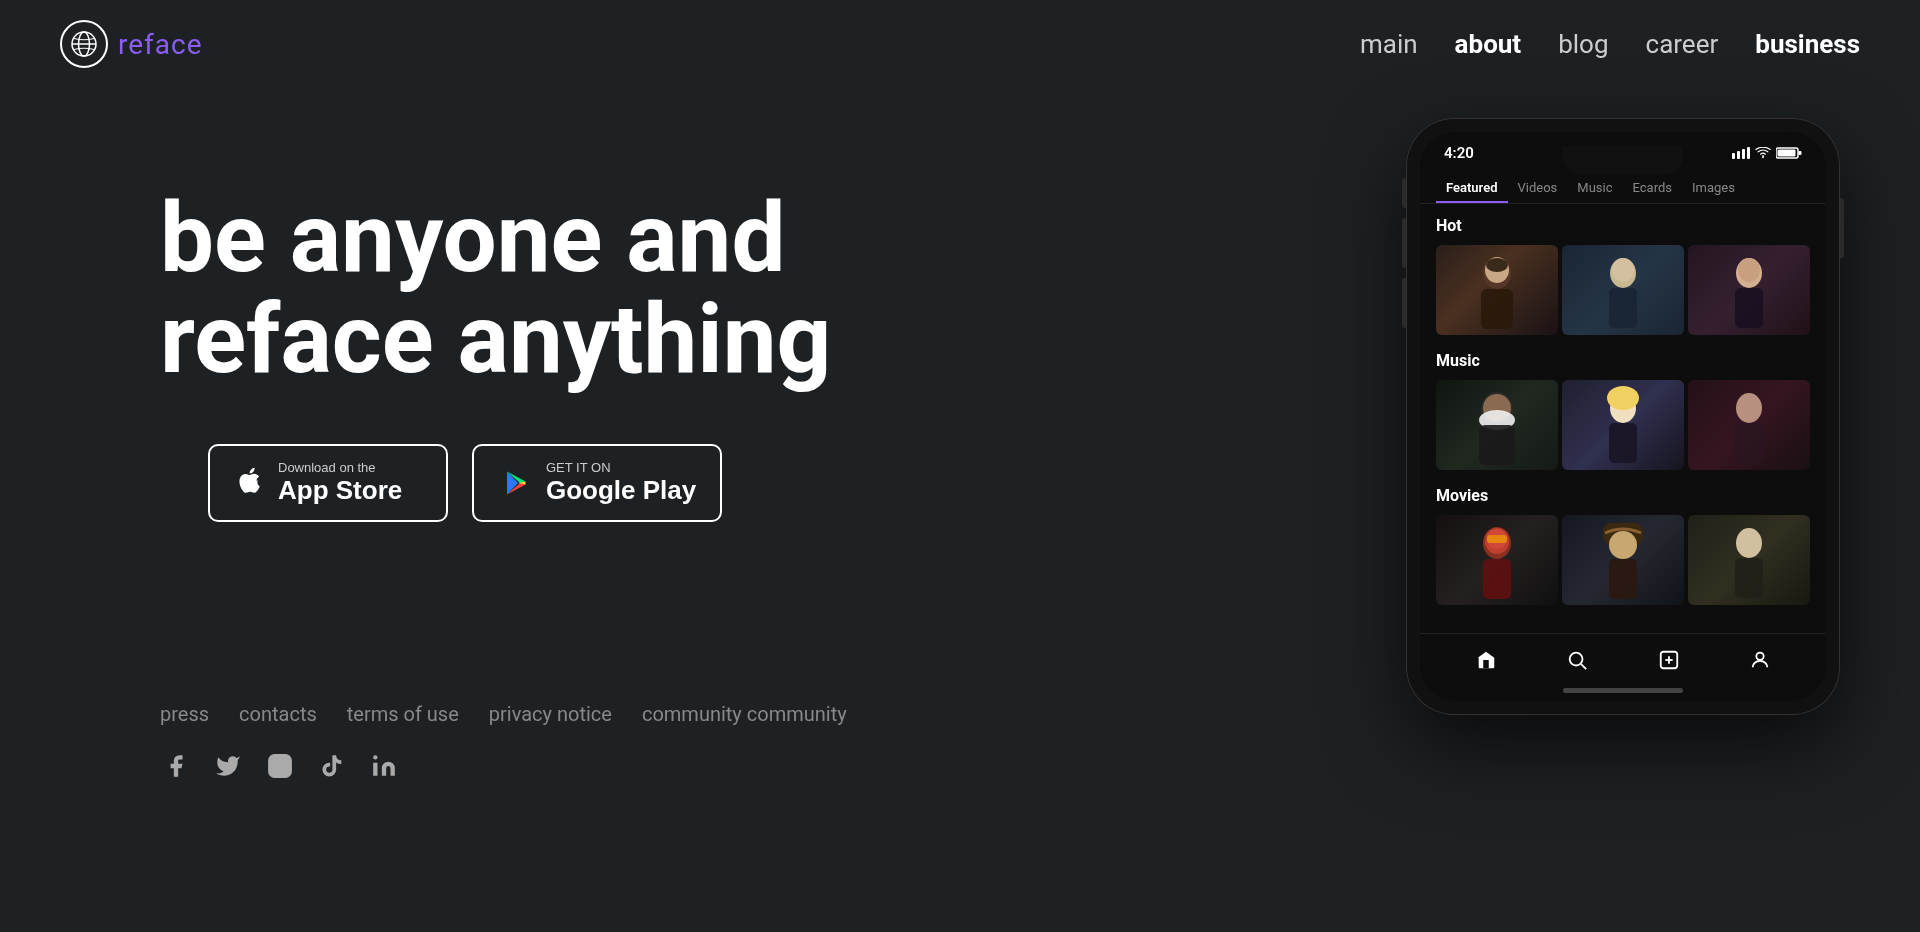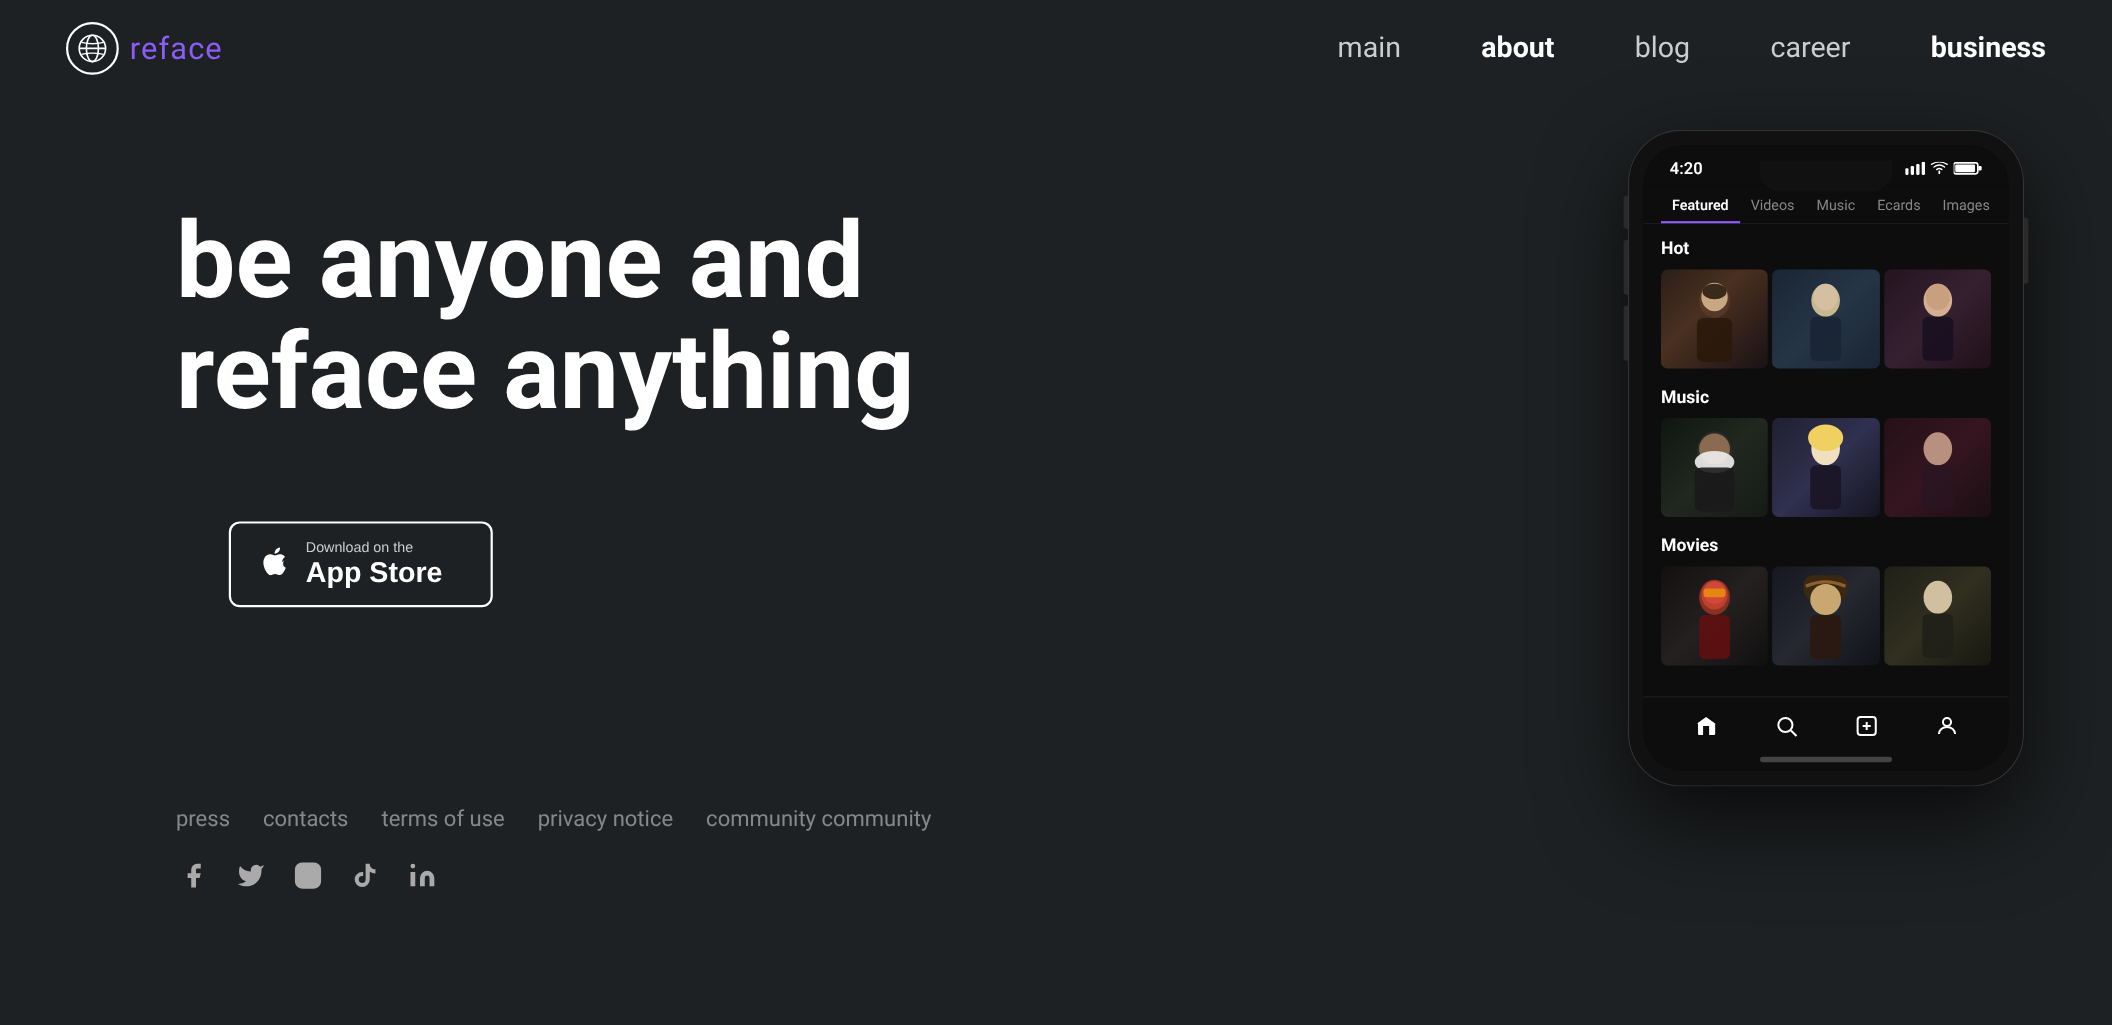--- a/index.html
+++ b/index.html
@@ -48,21 +48,21 @@
     .logo-text {
       font-size: 28px;
       font-weight: 400;
       letter-spacing: 1px;
       color: #8b5cf6;
     }
 
     nav {
       display: flex;
       align-items: center;
-      gap: 73px;
+      gap: 37px;
     }
 
     .nav-item {
       font-size: 26px;
       color: #cccccc;
       text-decoration: none;
       cursor: pointer;
     }
 
     .nav-item.bold {
@@ -81,21 +81,21 @@
     .left-section {
       flex: 1;
       padding-top: 40px;
     }
 
     .headline {
       font-size: 96px;
       font-weight: 700;
       line-height: 1.05;
       color: #ffffff;
-      margin-bottom: 84px;
+      margin-bottom: 54px;
       max-width: 900px;
     }
 
     .store-buttons {
       display: flex;
       gap: 24px;
       margin-bottom: 180px;
       padding-left: 48px;
     }
 
@@ -176,21 +176,21 @@
       fill: #aaaaaa;
       width: 26px;
       height: 26px;
     }
 
     
     .phone-section {
       position: absolute;
       right: 80px;
       top: 30px;
-      width: 360px;
+      width: 434px;
     }
 
     .phone-outer {
       background: #111111;
       border-radius: 48px;
       padding: 14px;
       box-shadow: 0 30px 80px rgba(0,0,0,0.7), inset 0 0 0 1px #333333;
       position: relative;
     }
 
@@ -403,20 +403,35 @@
           <svg width="32" height="32" viewBox="0 0 32 32" fill="white" xmlns="http://www.w3.org/2000/svg">
             <path d="M22.5 17.2c-.04-3.2 2.6-4.75 2.72-4.82-1.48-2.17-3.79-2.47-4.6-2.5-1.96-.2-3.83 1.16-4.82 1.16-.99 0-2.52-1.13-4.14-1.1-2.12.03-4.08 1.24-5.17 3.14-2.2 3.83-.57 9.5 1.58 12.6 1.05 1.52 2.3 3.22 3.94 3.16 1.58-.06 2.18-1.02 4.09-1.02 1.91 0 2.46 1.02 4.13.99 1.7-.03 2.78-1.54 3.82-3.07a16 16 0 001.73-3.56c-3.03-1.17-3.27-5.95-.28-7.98zM19.3 7.7C20.17 6.64 20.75 5.2 20.6 3.76c-1.24.05-2.74.83-3.63 1.88-.8.91-1.5 2.38-1.31 3.78 1.38.1 2.8-.7 3.63-1.72z"></path>
           </svg>
         </span>
         <div class="store-btn-text">
           <span class="store-btn-small">Download on the</span>
           <span class="store-btn-large">App Store</span>
         </div>
       </button>
 
+      <button class="store-btn">
+        <span class="play-icon-wrap">
+          <svg width="32" height="32" viewBox="0 0 32 32" xmlns="http://www.w3.org/2000/svg">
+            <polygon points="6,4 26,16 6,28" fill="none"></polygon>
+            <path d="M7 4.5 L25.5 14.5 L20 16 L7 4.5Z" fill="#00e676"></path>
+            <path d="M7 27.5 L20 16 L25.5 17.5 L7 27.5Z" fill="#f44336"></path>
+            <path d="M7 4.5 L7 27.5 L18 16 Z" fill="#2979ff"></path>
+            <path d="M18 16 L25.5 14.5 L25.5 17.5 Z" fill="#ffd740"></path>
+          </svg>
+        </span>
+        <div class="store-btn-text">
+          <span class="store-btn-small">GET IT ON</span>
+          <span class="store-btn-large">Google Play</span>
+        </div>
+      </button>
     </div>
 
     <div>
       <div class="footer-links">
         <a class="footer-link">press</a>
         <a class="footer-link">contacts</a>
         <a class="footer-link">terms of use</a>
         <a class="footer-link">privacy notice</a>
         <a class="footer-link">community community</a>
       </div>

